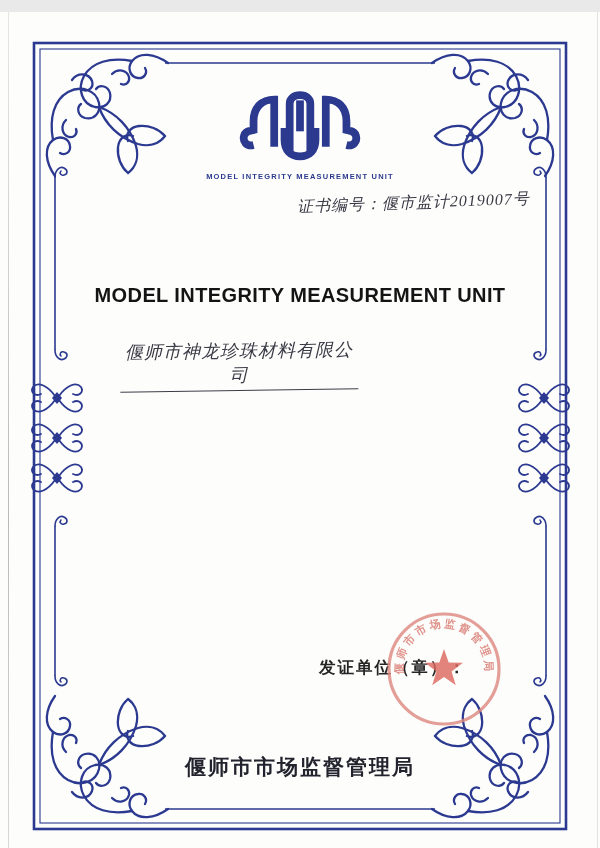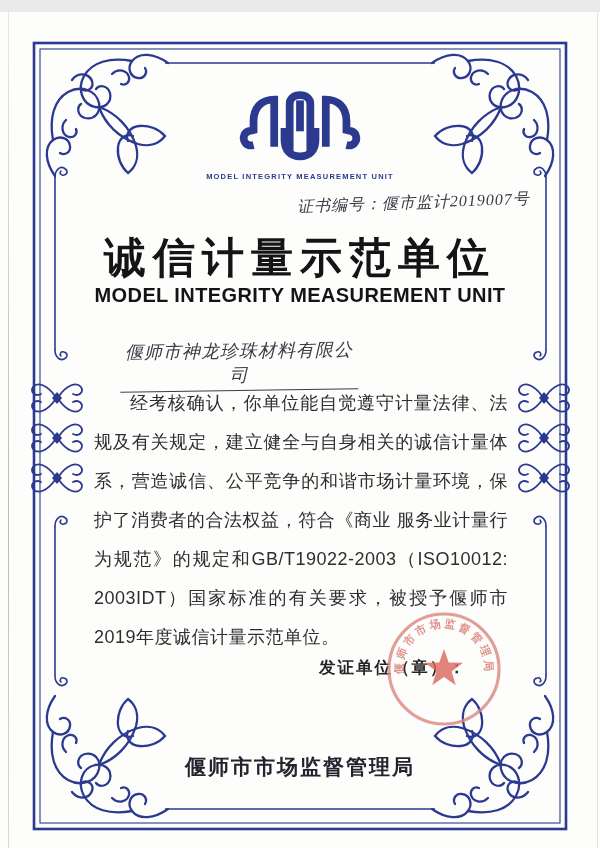--- a/index.html
+++ b/index.html
@@ -115,26 +115,24 @@
         <path d="M52,58 V72 C52,84 59,91 70,91 C81,91 88,84 88,72 V58"></path>
       </g>
     </svg>
     <div class="logo-caption">MODEL INTEGRITY MEASUREMENT UNIT</div>
   </div>
 
   <div class="abs cert-no">
     <span>证书编号：</span><span>偃市监计2019007号</span>
   </div>
 
-  <div class="abs title-cn">诚信计量示范单位</div>
   <div class="abs title-en">MODEL INTEGRITY MEASUREMENT UNIT</div>
 
   <div class="abs company">偃师市神龙珍珠材料有限公司</div>
 
-  <div class="abs body-text">经考核确认，你单位能自觉遵守计量法律、法规及有关规定，建立健全与自身相关的诚信计量体系，营造诚信、公平竞争的和谐市场计量环境，保护了消费者的合法权益，符合《商业 服务业计量行为规范》的规定和GB/T19022-2003（ISO10012: 2003IDT）国家标准的有关要求，被授予偃师市2019年度诚信计量示范单位。</div>
 
   <div class="abs issuer">发证单位（章）：</div>
 
   <svg class="abs seal" viewBox="0 0 122 122" opacity="0.82">
     <circle cx="61" cy="61" r="55" fill="none" stroke="#dd8a81" stroke-width="3.2"></circle>
     <polygon points="61,41 65.7,54.5 80,54.8 68.6,63.5 72.8,77.2 61,69 49.2,77.2 53.4,63.5 42,54.8 56.3,54.5" fill="#dd6a5f"></polygon>
     <path id="sealArc" d="M 22,73 A 41,41 0 1 1 100,73" fill="none"></path>
     <text font-size="11" fill="#d97c73" letter-spacing="3" font-weight="bold">
       <textPath href="#sealArc" startOffset="50%" text-anchor="middle">偃师市市场监督管理局</textPath>
     </text>

